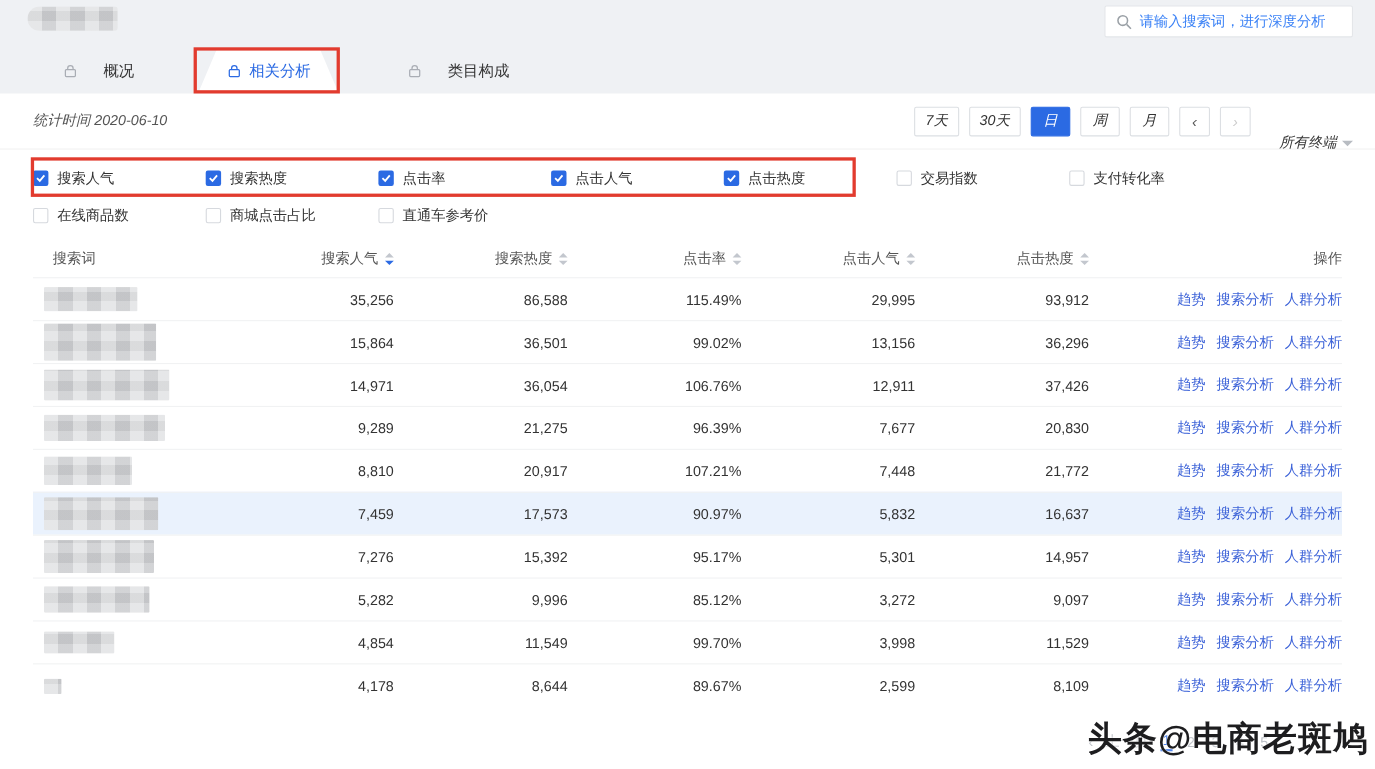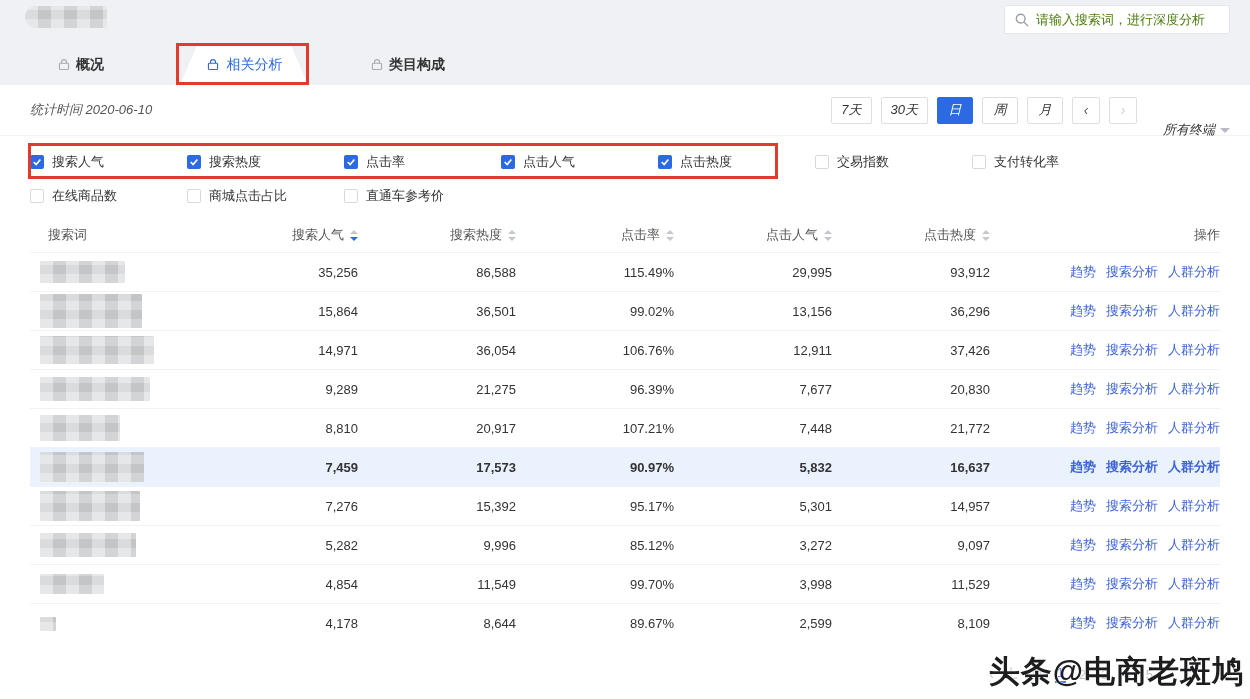--- a/index.html
+++ b/index.html
@@ -17,22 +17,22 @@
   }
   
   .header { position:relative; height:85px; background:#eff1f4; }
   .logo-blur { position:absolute; left:25px; top:6px; width:82px; height:22px; border-radius:11px 3px 3px 11px; }
   .search-box {
     position:absolute; right:20px; top:5px; width:226px; height:29px;
     background:#fff; border:1px solid #e4e6e9; border-radius:2px;
     display:flex; align-items:center; padding:0 10px; gap:7px;
   }
   .search-box svg { flex:0 0 auto; color:#9aa0a6; }
-  .search-ph { color:#4d7c0f; font-size:13px; white-space:nowrap; overflow:hidden; }
-  .tab { position:absolute; bottom:0; height:40px; display:flex; align-items:center; gap:5px; font-size:14px; color:#333; cursor:pointer;font-weight:bold; }
+  .search-ph { color:#3b82f6; font-size:13px; white-space:nowrap; overflow:hidden; }
+  .tab { position:absolute; bottom:0; height:40px; display:flex; align-items:center; gap:23px; font-size:14px; color:#333; cursor:pointer; }
   .tab .tab-icon { color:#a9adb4; display:flex; }
   .tab-overview { left:57px; }
   .tab-category { left:370px; }
   .tab-active {
     position:absolute; left:180px; bottom:0; width:128px; height:40px; background:#fff;
     clip-path: polygon(17px 0, calc(100% - 17px) 0, 100% 100%, 0 100%);
     display:flex; align-items:center; justify-content:center; gap:7px;
     font-size:14px; cursor:pointer;
   }
   .tab-active .tab-icon { display:flex; }
@@ -60,21 +60,21 @@
   .frow + .frow { margin-top:6px; }
   .fitem { width:157px; display:flex; align-items:center; gap:8px; font-size:13px; color:#333; cursor:pointer; }
   .cbx { width:14px; height:14px; border-radius:2px; flex:0 0 auto; display:flex; align-items:center; justify-content:center; }
   .cbx.on { color:#fff; }
   .cbx.off { background:#fff; border:1px solid #d6d9de; }
   .redbox-filters { position:absolute; left:28px; top:7px; width:750px; height:36px; border:3px solid; z-index:6; pointer-events:none; }
   
   .table { margin:2px 30px 0; }
   .thead { display:flex; align-items:center; height:34px; font-size:13px; color:#555; }
   .tr { display:flex; align-items:center; height:39px; border-top:1px solid #f1f2f3; font-size:13px; color:#333; }
-  .tr.hl { background:#eaf2fd;font-weight:bold; }
+  .tr.hl { background:#eaf2fd; }
   .c-term { width:170px; padding-left:10px; }
   .thead .c-term { padding-left:18px; }
   .c-num { width:158px; display:flex; align-items:center; justify-content:flex-end; }
   .c-ops { flex:1; display:flex; align-items:center; justify-content:flex-end; gap:10px; }
   .sort { display:inline-flex; flex-direction:column; gap:3px; margin-left:6px; }
   .car-u { width:0; height:0; border-left:4px solid transparent; border-right:4px solid transparent; border-bottom:4px solid #c3c7ce; }
   .car-d { width:0; height:0; border-left:4px solid transparent; border-right:4px solid transparent; border-top:4px solid #c3c7ce; }
   .blk { display:inline-block; vertical-align:middle; border-radius:1px; }
   .op-link { font-size:13px; cursor:pointer; white-space:nowrap; }
   

